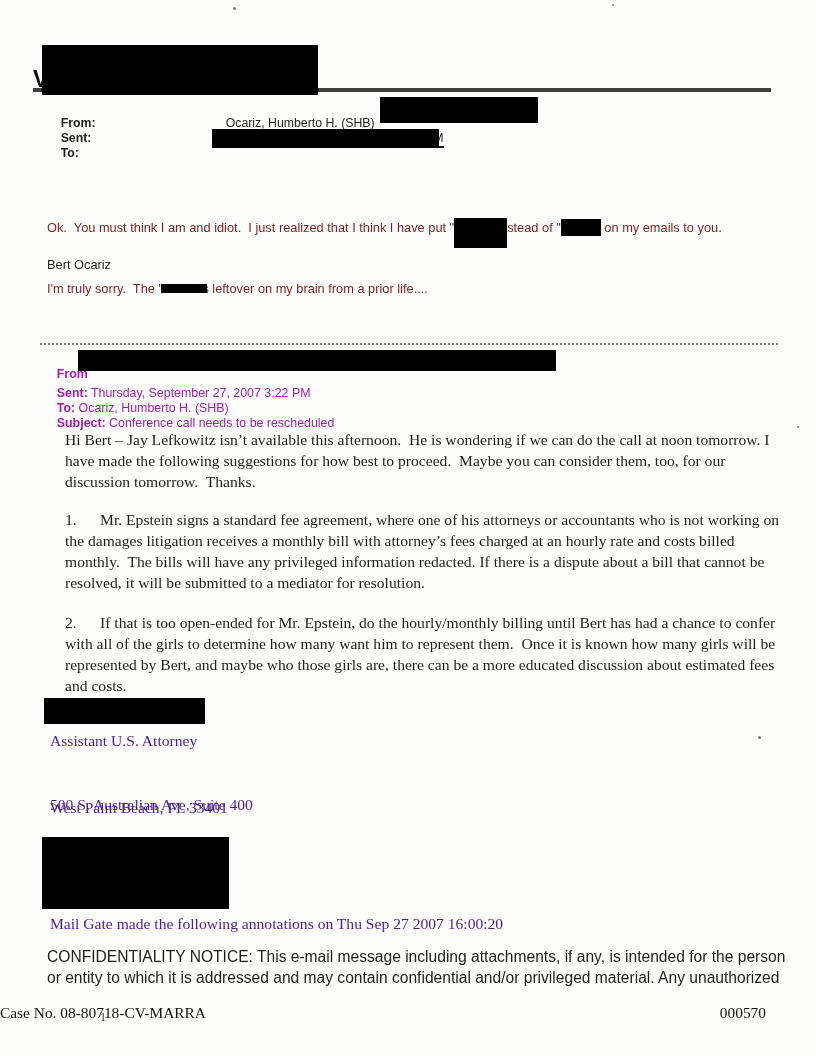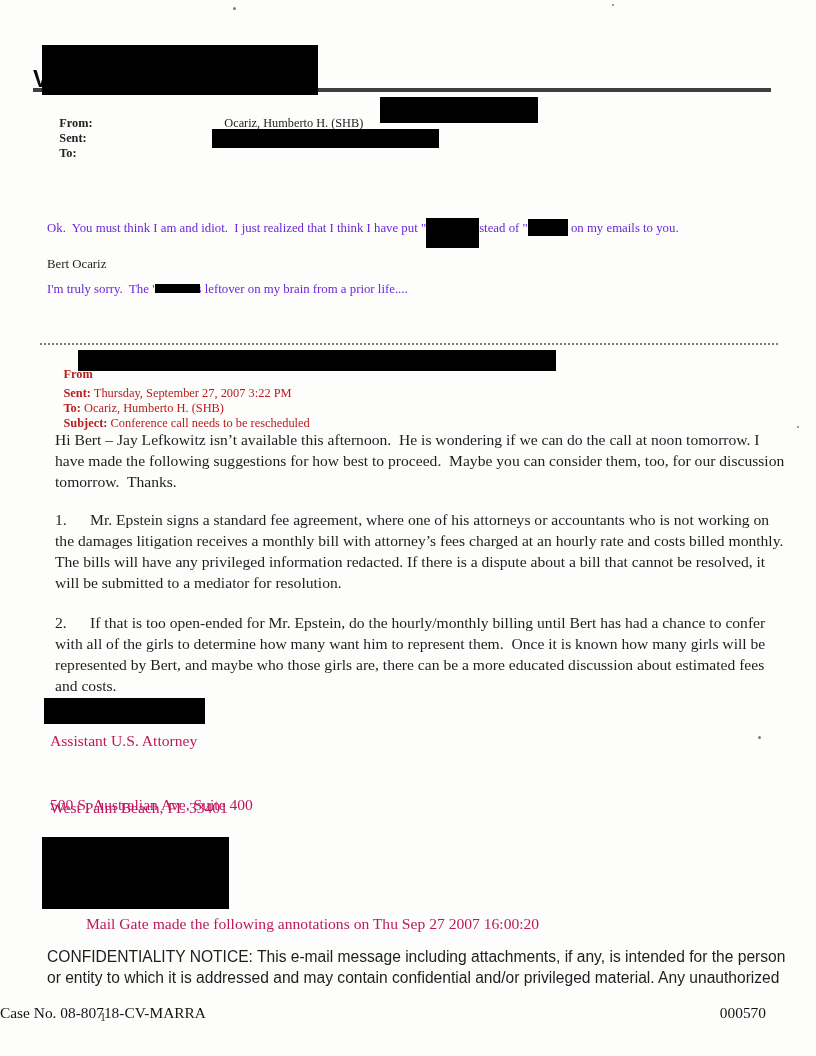--- a/index.html
+++ b/index.html
@@ -5,57 +5,57 @@
   html,body{margin:0;padding:0;background:#9a9a9a;}
   .page{
     position:relative;
     width:816px;height:1056px;
     background:#fdfdfc;
     margin:0 auto;
     overflow:hidden;
     font-family:"Liberation Sans", sans-serif;
     color:#1c1c1c;
   }
-  .abs{position:absolute;font-family:Liberation Serif, serif;}
+  .abs{position:absolute;}
   .redaction{position:absolute;background:#000;}
   
   .v-fragment{left:33px;top:66px;font:bold 23px "Liberation Sans",sans-serif;color:#0a0a0a;z-index:1;}
   .top-rule{left:33px;top:88px;width:738px;height:4px;background:#3f3f3f;z-index:2;}
   .top-redaction{left:42px;top:45px;width:276px;height:50px;z-index:3;}
   
   .h1row{left:47px;font-size:12.3px;line-height:14px;white-space:pre;}
   .h1row .lbl{display:inline-block;width:165px;font-weight:bold;color:#222;}
   .h1row .val{color:#222;}
   .underlined{border-bottom:2px solid #1a1a1a;padding-bottom:1px;}
   .from-redaction{left:380px;top:97px;width:158px;height:26px;z-index:4;}
   .to-redaction{left:212px;top:129px;width:227px;height:19px;z-index:4;}
   
-  .body1{left:47px;top:185px;width:745px;font-size:12.8px;line-height:16.5px;color:#6d28d9;white-space:pre-wrap;}
+  .body1{left:47px;top:185px;width:745px;font-size:12.8px;line-height:16.5px;color:#7f1d1d;white-space:pre-wrap;}
   .rbox{display:inline-block;background:#000;}
   .rbox1{width:53px;height:30px;vertical-align:-16px;}
   .rbox2{width:40px;height:17px;vertical-align:-4px;}
   .struck{position:relative;display:inline-block;}
   .struck::after{content:"";position:absolute;left:-2px;right:-7px;top:3px;height:9px;background:#000;}
   .signoff{left:47px;top:257px;font-size:12.8px;color:#1f1f1f;}
   
   .dotted-rule{left:40px;top:343px;width:738px;height:0;border-top:2px dotted #7d7d7d;}
-  .h2row{left:51px;font-size:12.4px;line-height:15px;white-space:pre;color:#b91c1c;}
+  .h2row{left:43px;font-size:12.4px;line-height:15px;white-space:pre;color:#a21caf;}
   .h2row .lbl{font-weight:bold;}
   .from2-redaction{left:78px;top:350px;width:478px;height:21px;z-index:4;}
   
   .body2{left:47px;top:429px;width:739px;font-family:"Liberation Serif",serif;font-size:15.6px;line-height:21px;color:#1e1e1e;}
-  .body2 p{margin:0 0 17px 8px;white-space:pre-wrap;}
+  .body2 p{margin:0 0 17px 18px;white-space:pre-wrap;}
   
   .sig-redaction{left:44px;top:698px;width:161px;height:26px;}
-  .serifline{font-family:"Liberation Serif",serif;font-size:15.6px;color:#be185d;white-space:pre;}
+  .serifline{font-family:"Liberation Serif",serif;font-size:15.6px;color:#4c1d95;white-space:pre;}
   .sig-title{left:50px;top:732px;}
   .sig-addr1{left:50px;top:796px;}
   .sig-addr2{left:50px;top:799px;}
   .big-redaction{left:42px;top:837px;width:187px;height:72px;}
-  .mailgate{left:50px;top:915px;margin-left:36px;}
+  .mailgate{left:50px;top:915px;}
   .confidentiality{left:47px;top:946px;width:742px;font-family:Liberation Sans, sans-serif;font-size:15.6px;line-height:21px;color:#1e1e1e;white-space:pre-wrap;}
   
   .footer-case{left:0;top:1004px;width:816px;text-align:left;font-family:"Liberation Serif",serif;font-size:15.4px;color:#141414;}
   .pg-anchor{position:relative;display:inline-block;width:0;}
   .pg-one{position:absolute;top:-8px;left:-4px;font-size:12px;color:#333;}
   .footer-bates{right:50px;top:1004px;font-family:"Liberation Serif",serif;font-size:15.4px;color:#141414;}
   .speck{position:absolute;background:#7c7c7c;border-radius:50%;}
 </style>
 </head>
 <body>

